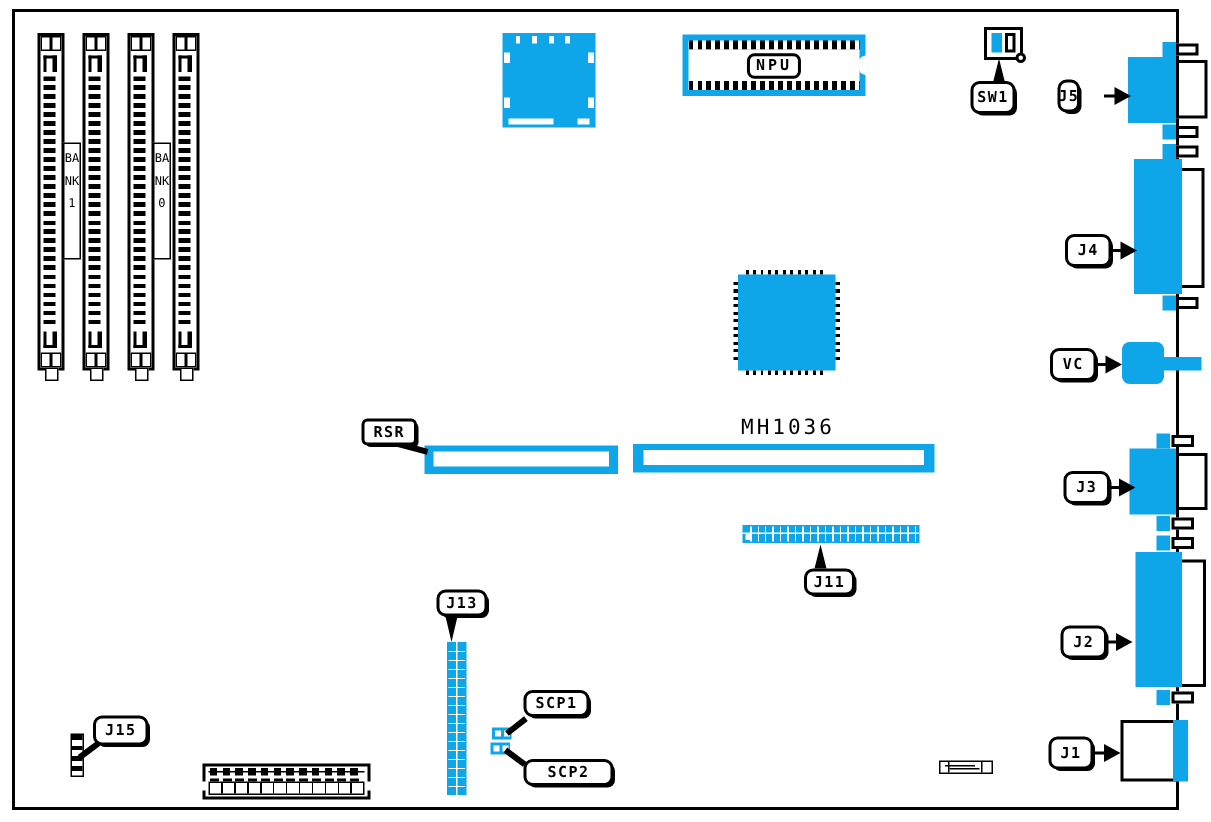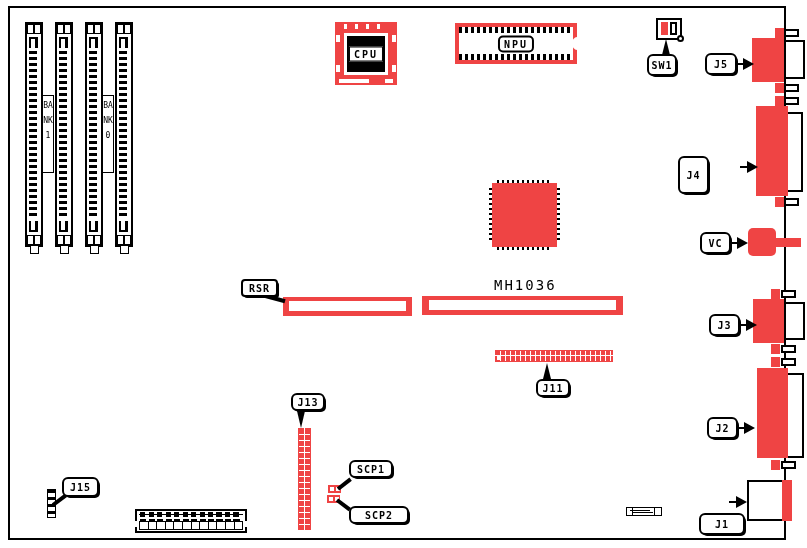--- a/index.html
+++ b/index.html
@@ -1,19 +1,19 @@
 <!DOCTYPE html>
 <html><head>
 <meta charset="utf-8">
 <style>
   html,body{margin:0;padding:0;background:#fff;}
   #canvas{position:relative;width:807px;height:548px;background:#fff;overflow:hidden;
           font-family:"DejaVu Sans Mono","Liberation Mono",monospace;color:#000;}
   .a{position:absolute;box-sizing:border-box;}
-  .blk{background:#ef4444;}
+  .blk{background:#0ea5e9;}
   .board{left:8px;top:6px;width:778px;height:534px;border:2px solid #000;}
 
   
   .simm{top:22px;width:18px;height:225px;border:2px solid #000;background:#fff;}
   .cellbox{position:absolute;box-sizing:border-box;border:1px solid #000;background:#fff;}
   .sc-tl{left:0;top:0;width:7px;height:10px;}
   .sc-tr{left:7px;top:0;width:7px;height:10px;}
   .sc-bl{left:0;bottom:0;width:7px;height:10px;}
   .sc-br{left:7px;bottom:0;width:7px;height:10px;}
   .sfoot{left:3px;bottom:-9px;width:9px;height:9px;}
@@ -96,23 +96,20 @@
   <div class="a bank" style="left:102px">BANK0</div>
 
   <div class="a blk" style="left:335px;top:22px;width:62px;height:63px">
     <div class="a" style="left:9px;right:9px;top:2px;height:5px;background:repeating-linear-gradient(90deg,#fff 0 3px,transparent 3px 11px)"></div>
     <div class="a" style="left:1px;top:13px;width:4px;height:7px;background:#fff"></div>
     <div class="a" style="left:1px;bottom:13px;width:4px;height:7px;background:#fff"></div>
     <div class="a" style="right:1px;top:13px;width:4px;height:7px;background:#fff"></div>
     <div class="a" style="right:1px;bottom:13px;width:4px;height:7px;background:#fff"></div>
     <div class="a" style="left:4px;bottom:2px;width:30px;height:4px;background:#fff"></div>
     <div class="a" style="right:4px;bottom:2px;width:8px;height:4px;background:#fff"></div>
-    <div class="a" style="left:9px;top:11px;right:9px;bottom:10px;border:3px solid #fff;background:#000">
-      <div class="chiplabel" style="border-width:1px;font-size:10px">CPU</div>
-    </div>
   </div>
 
   <div class="a blk" style="left:455px;top:23px;width:122px;height:41px">
     <div class="a" style="left:4px;right:4px;top:4px;height:6px;background:repeating-linear-gradient(90deg,#000 0 3px,#fff 3px 6px)"></div>
     <div class="a" style="left:4px;right:4px;top:10px;bottom:10px;background:#fff"></div>
     <div class="a" style="left:4px;right:4px;bottom:4px;height:6px;background:repeating-linear-gradient(90deg,#000 0 3px,#fff 3px 6px)"></div>
     <div class="a" style="right:-5px;top:14px;width:10px;height:13px;background:#fff;border-radius:50%"></div>
     <div class="chiplabel rounded" style="font-size:10px">NPU</div>
   </div>
 
@@ -192,31 +189,31 @@
     <div class="a" style="left:5px;top:0;bottom:0;width:1px;background:#000"></div>
     <div class="a" style="right:6px;top:0;bottom:0;width:1px;background:#000"></div>
   </div>
 
   <div class="a shell" style="left:784px;top:40px;width:21px;height:39px"></div>
   <div class="a blk" style="left:752px;top:38px;width:32px;height:44px"></div>
   <div class="a blk" style="left:775px;top:28px;width:9px;height:10px"></div>
   <div class="a tabw" style="left:784px;top:29px;width:15px;height:8px"></div>
   <div class="a blk" style="left:775px;top:83px;width:9px;height:10px"></div>
   <div class="a tabw" style="left:784px;top:84px;width:15px;height:8px"></div>
-  <div class="callout" style="left:705px;top:53px;width:32px;height:22px">J5</div>
+  <div class="callout" style="left:705px;top:53px;width:15px;height:22px">J5</div>
   <div class="arr-line" style="left:736px;top:63px"></div>
   <div class="arr-head" style="left:743px;top:58px"></div>
 
   <div class="a shell" style="left:784px;top:112px;width:19px;height:80px"></div>
   <div class="a blk" style="left:756px;top:106px;width:32px;height:90px"></div>
   <div class="a blk" style="left:775px;top:96px;width:9px;height:10px"></div>
   <div class="a tabw" style="left:784px;top:97px;width:15px;height:8px"></div>
   <div class="a blk" style="left:775px;top:197px;width:9px;height:10px"></div>
   <div class="a tabw" style="left:784px;top:198px;width:15px;height:8px"></div>
-  <div class="callout" style="left:678px;top:156px;width:31px;height:38px">J4</div>
+  <div class="callout" style="left:710px;top:156px;width:31px;height:22px">J4</div>
   <div class="arr-line" style="left:740px;top:166px"></div>
   <div class="arr-head" style="left:747px;top:161px"></div>
 
   <div class="a blk" style="left:748px;top:228px;width:28px;height:28px;border-radius:5px"></div>
   <div class="a blk" style="left:776px;top:238px;width:25px;height:9px"></div>
   <div class="callout" style="left:700px;top:232px;width:31px;height:22px">VC</div>
   <div class="arr-line" style="left:730px;top:242px"></div>
   <div class="arr-head" style="left:737px;top:237px"></div>
 
   <div class="a shell" style="left:784px;top:302px;width:21px;height:38px"></div>
@@ -234,17 +231,17 @@
   <div class="a blk" style="left:771px;top:357px;width:9px;height:10px"></div>
   <div class="a tabw" style="left:781px;top:358px;width:15px;height:8px"></div>
   <div class="a blk" style="left:771px;top:460px;width:9px;height:10px"></div>
   <div class="a tabw" style="left:781px;top:461px;width:15px;height:8px"></div>
   <div class="callout" style="left:707px;top:417px;width:31px;height:22px">J2</div>
   <div class="arr-line" style="left:737px;top:427px"></div>
   <div class="arr-head" style="left:744px;top:422px"></div>
 
   <div class="a" style="left:747px;top:480px;width:37px;height:41px;border:2px solid #000;background:#fff"></div>
   <div class="a blk" style="left:782px;top:480px;width:10px;height:41px"></div>
-  <div class="callout" style="left:699px;top:513px;width:46px;height:22px">J1</div>
+  <div class="callout" style="left:699px;top:491px;width:30px;height:22px">J1</div>
   <div class="arr-line" style="left:729px;top:501px"></div>
   <div class="arr-head" style="left:736px;top:496px"></div>
 
 </div>
 
 </body></html>

